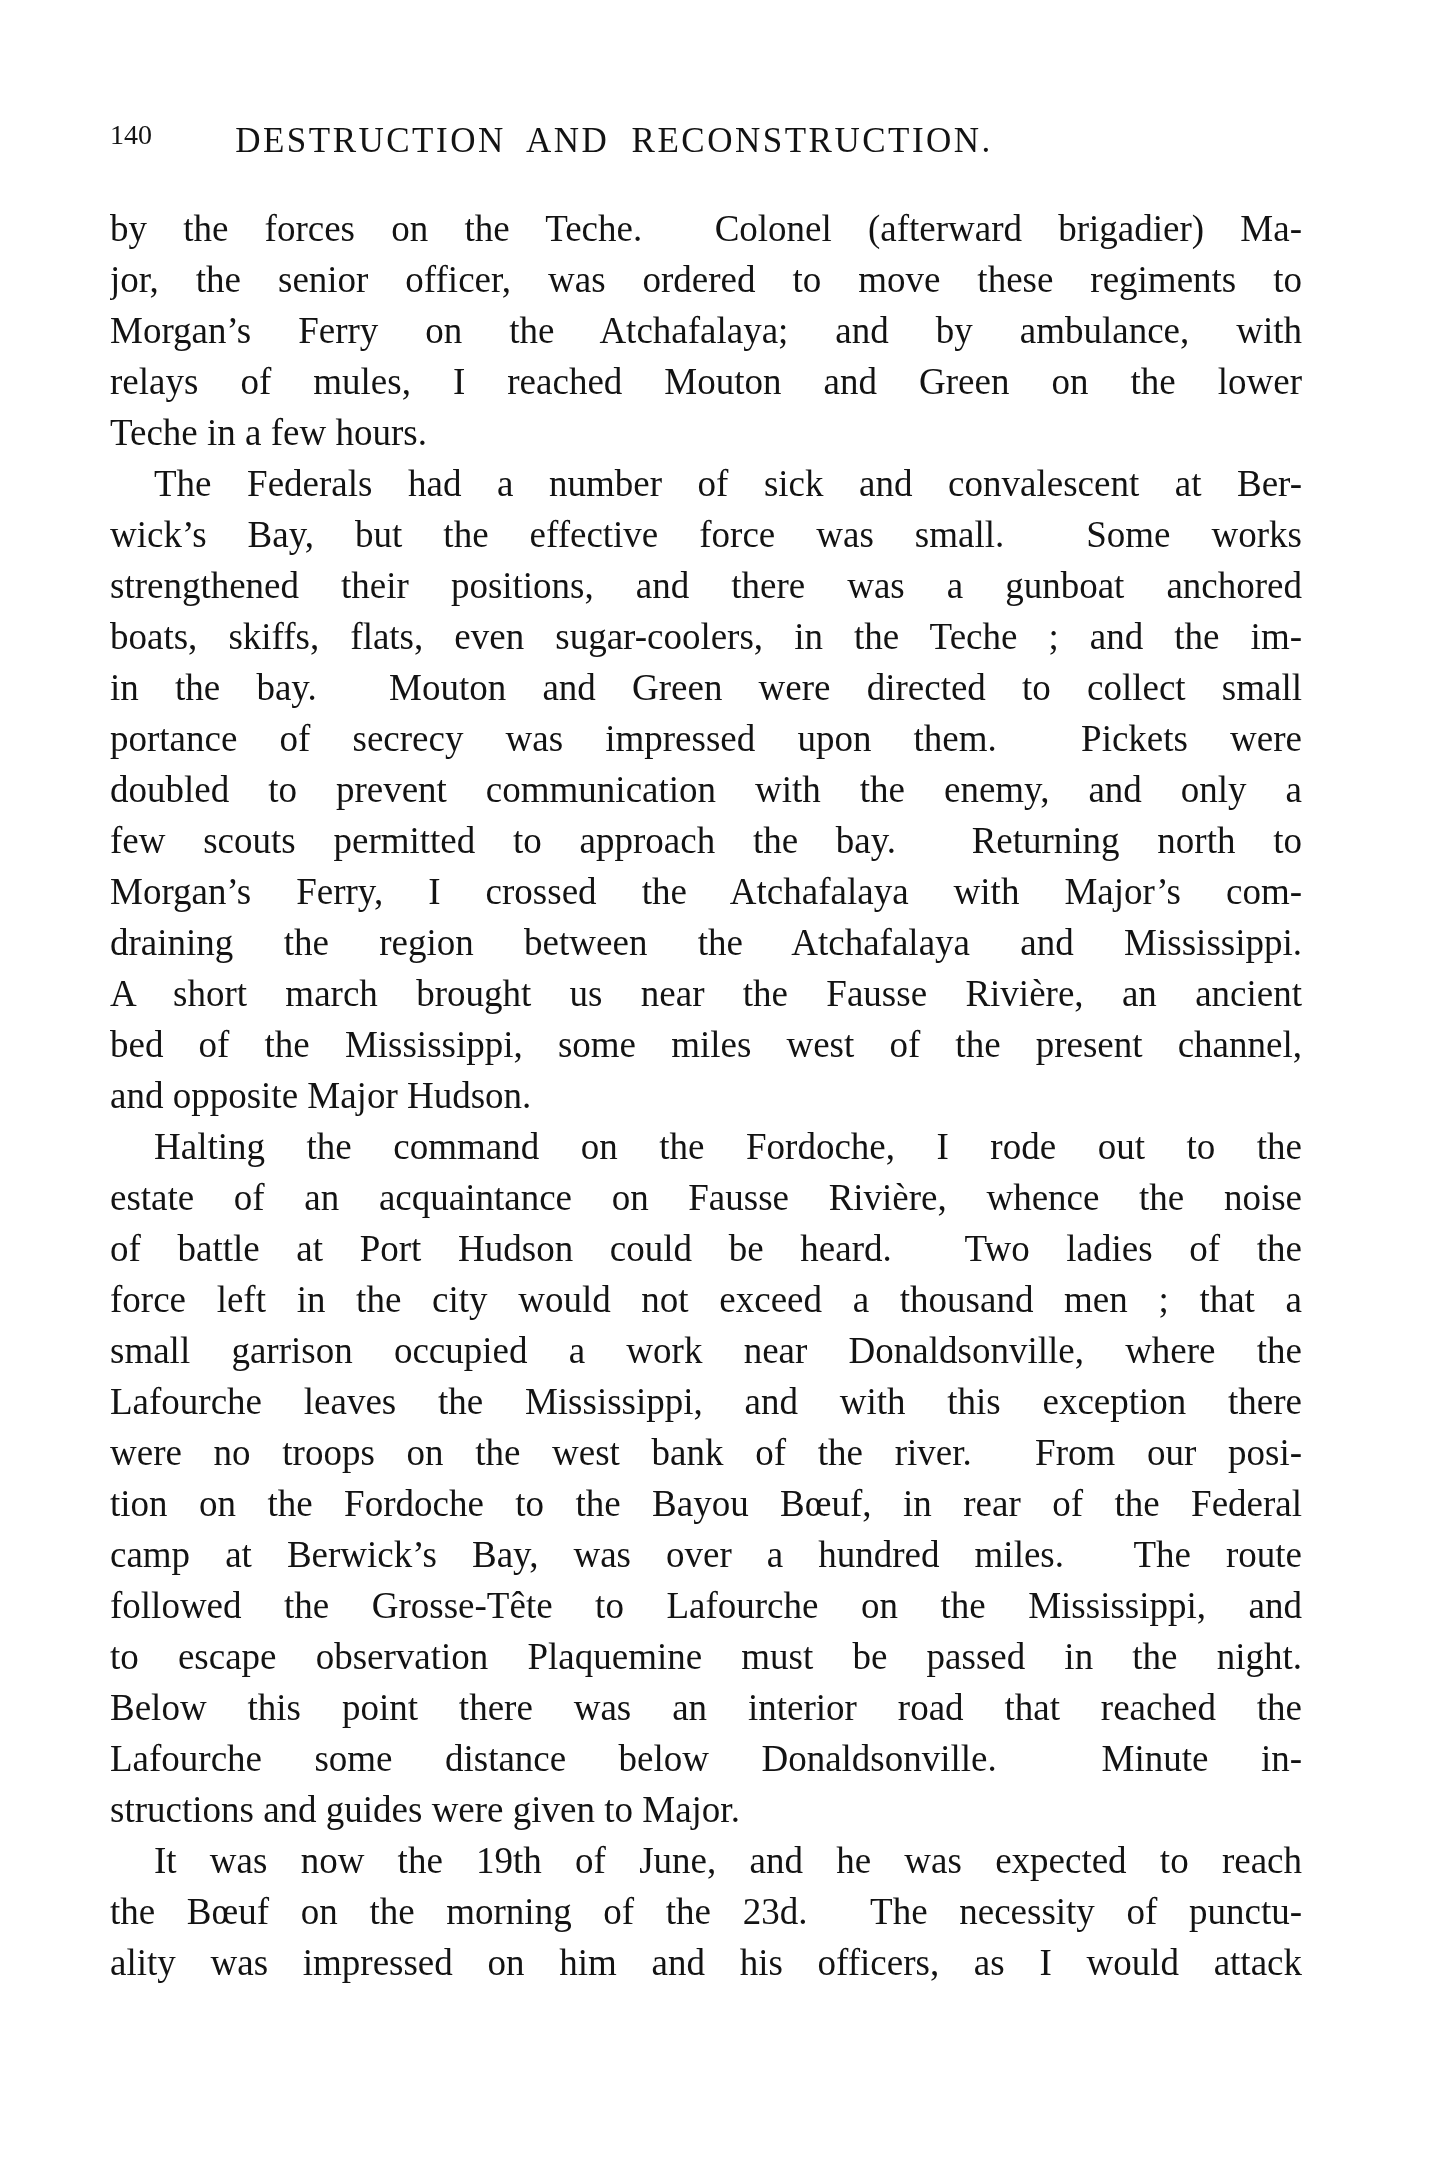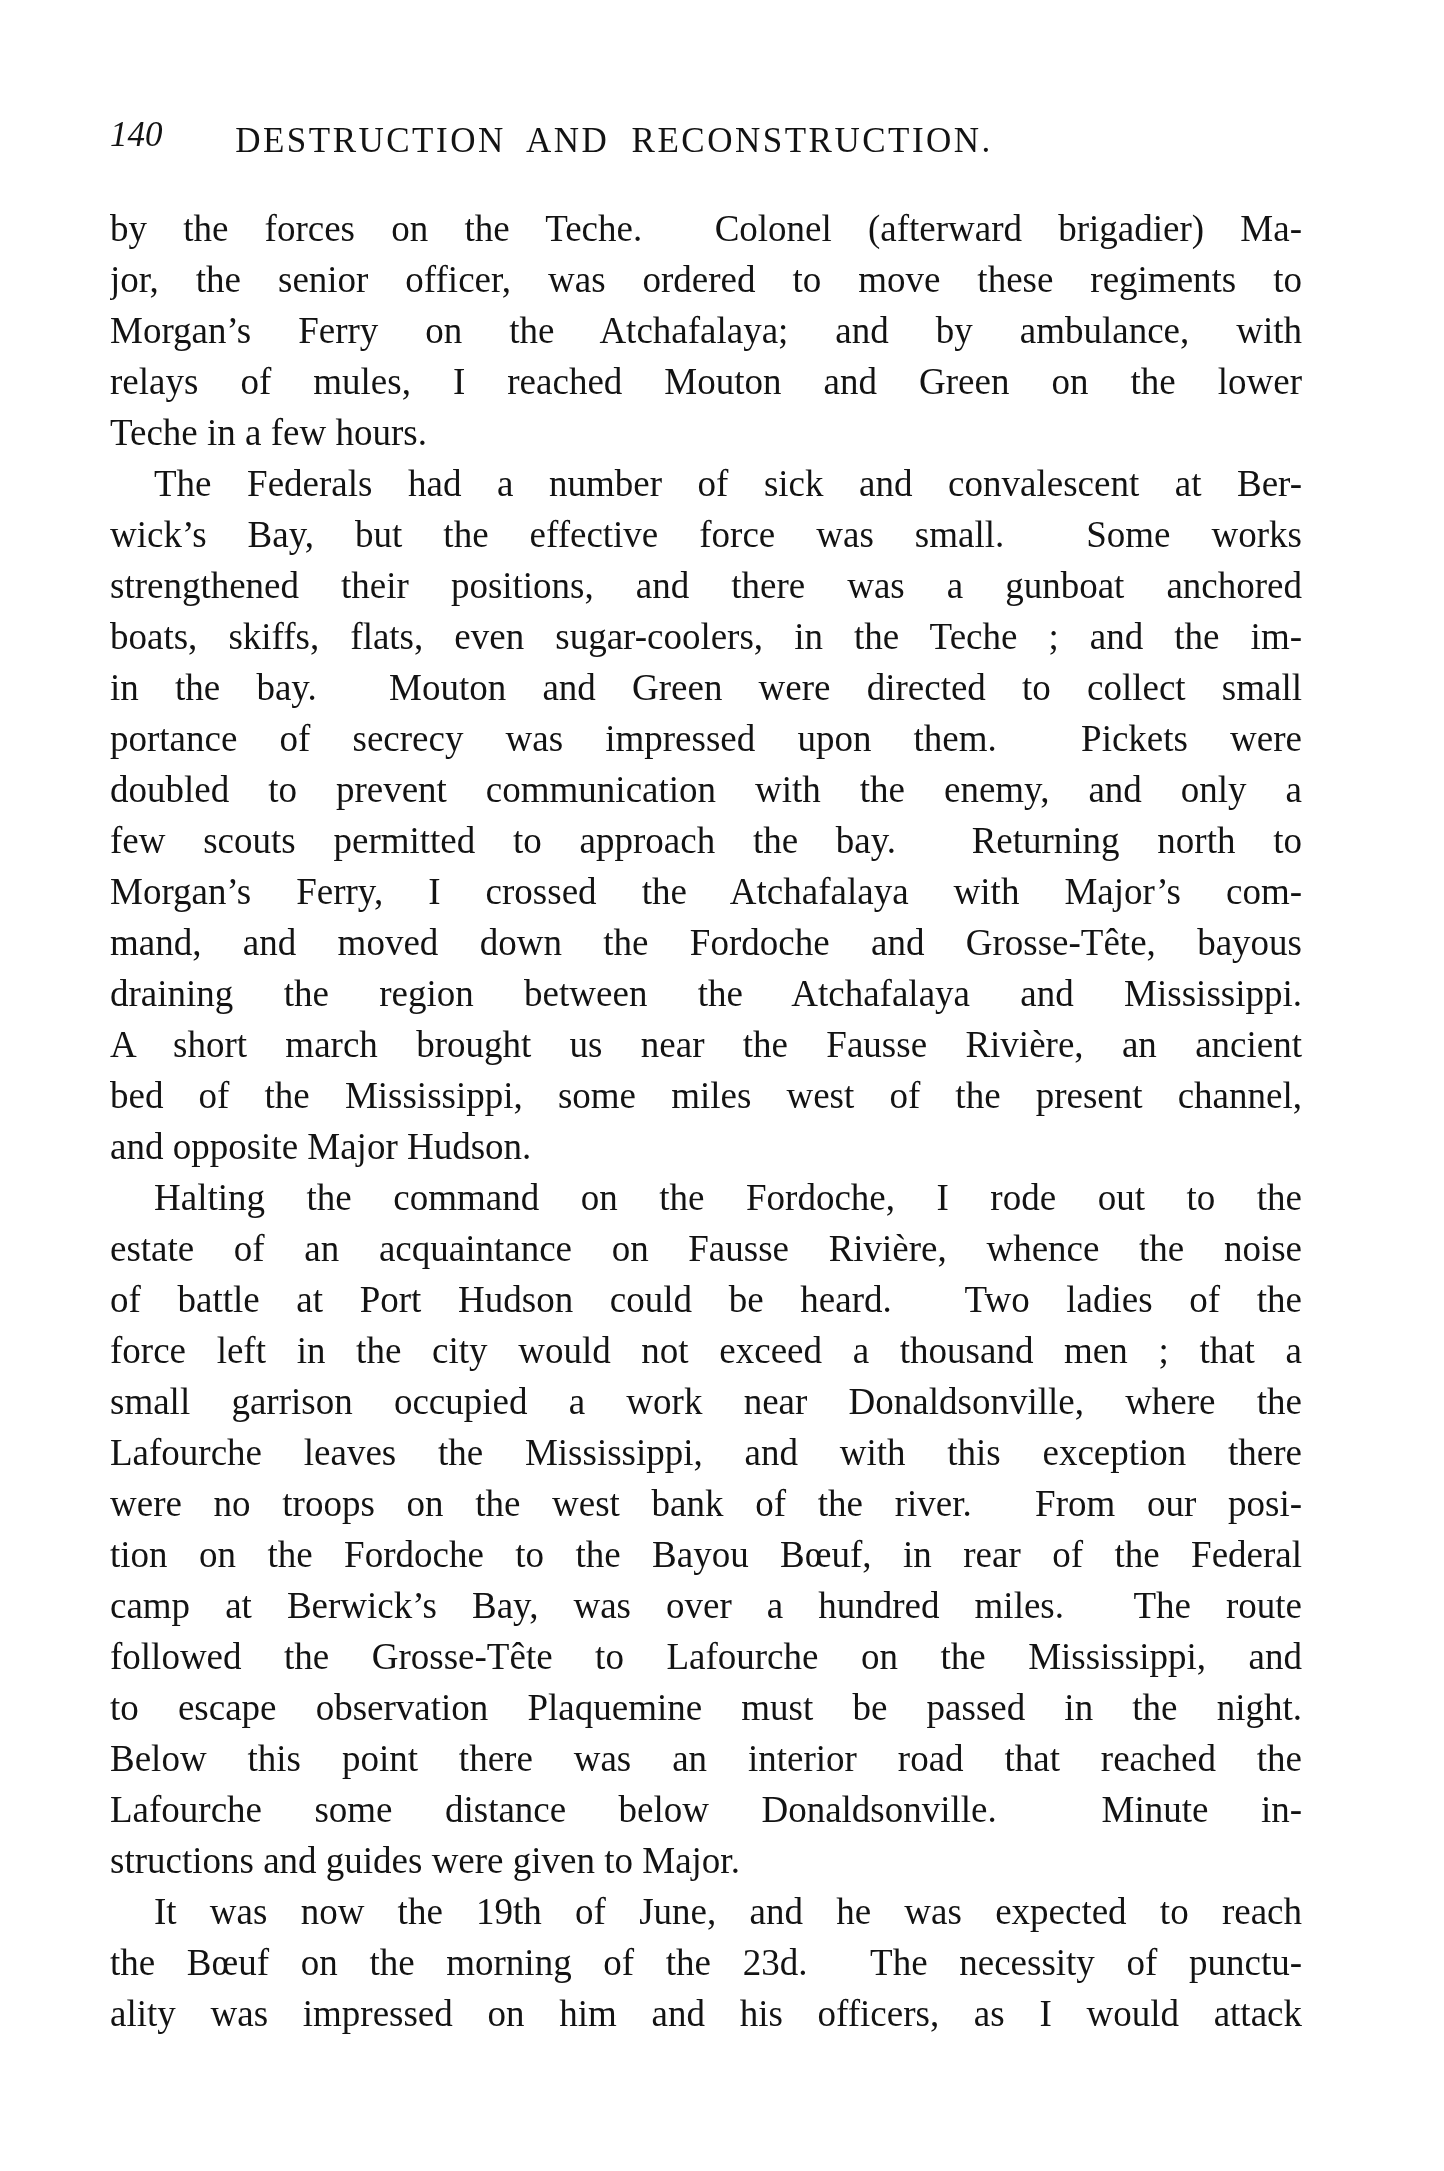--- a/index.html
+++ b/index.html
@@ -21,23 +21,22 @@
     position: absolute;
     top: 110px;
     left: 0;
     width: 100%;
     height: 48px;
   }
   .pagenum {
     position: absolute;
     left: 110px;
     top: 6px;
-    font-size: 35px;
+    font-size: 28px;
     line-height: 38px;
-    font-style: italic;
   }
   .runhead {
     position: absolute;
     left: 614px;
     top: 12px;
     transform: translateX(-50%);
     font-size: 35px;
     line-height: 38px;
     letter-spacing: 2.5px;
     word-spacing: 11px;
@@ -85,21 +84,20 @@
     <div class="para">
       <div class="line indent">The Federals had a number of sick and convalescent at Ber-</div>
       <div class="line">wick’s Bay, but the effective force was small.&nbsp; Some works</div>
       <div class="line">strengthened their positions, and there was a gunboat anchored</div>
       <div class="line">boats, skiffs, flats, even sugar-coolers, in the Teche&nbsp;; and the im-</div>
       <div class="line">in the bay.&nbsp; Mouton and Green were directed to collect small</div>
       <div class="line">portance of secrecy was impressed upon them.&nbsp; Pickets were</div>
       <div class="line">doubled to prevent communication with the enemy, and only a</div>
       <div class="line">few scouts permitted to approach the bay.&nbsp; Returning north to</div>
       <div class="line">Morgan’s Ferry, I crossed the Atchafalaya with Major’s com-</div>
-      <div class="line">mand, and moved down the Fordoche and Grosse-Tête, bayous</div>
       <div class="line">draining the region between the Atchafalaya and Mississippi.</div>
       <div class="line">A short march brought us near the Fausse Rivière, an ancient</div>
       <div class="line">bed of the Mississippi, some miles west of the present channel,</div>
       <div class="line last">and opposite Major Hudson.</div>
     </div>
 
     <div class="para">
       <div class="line indent">Halting the command on the Fordoche, I rode out to the</div>
       <div class="line">estate of an acquaintance on Fausse Rivière, whence the noise</div>
       <div class="line">of battle at Port Hudson could be heard.&nbsp; Two ladies of the</div>

